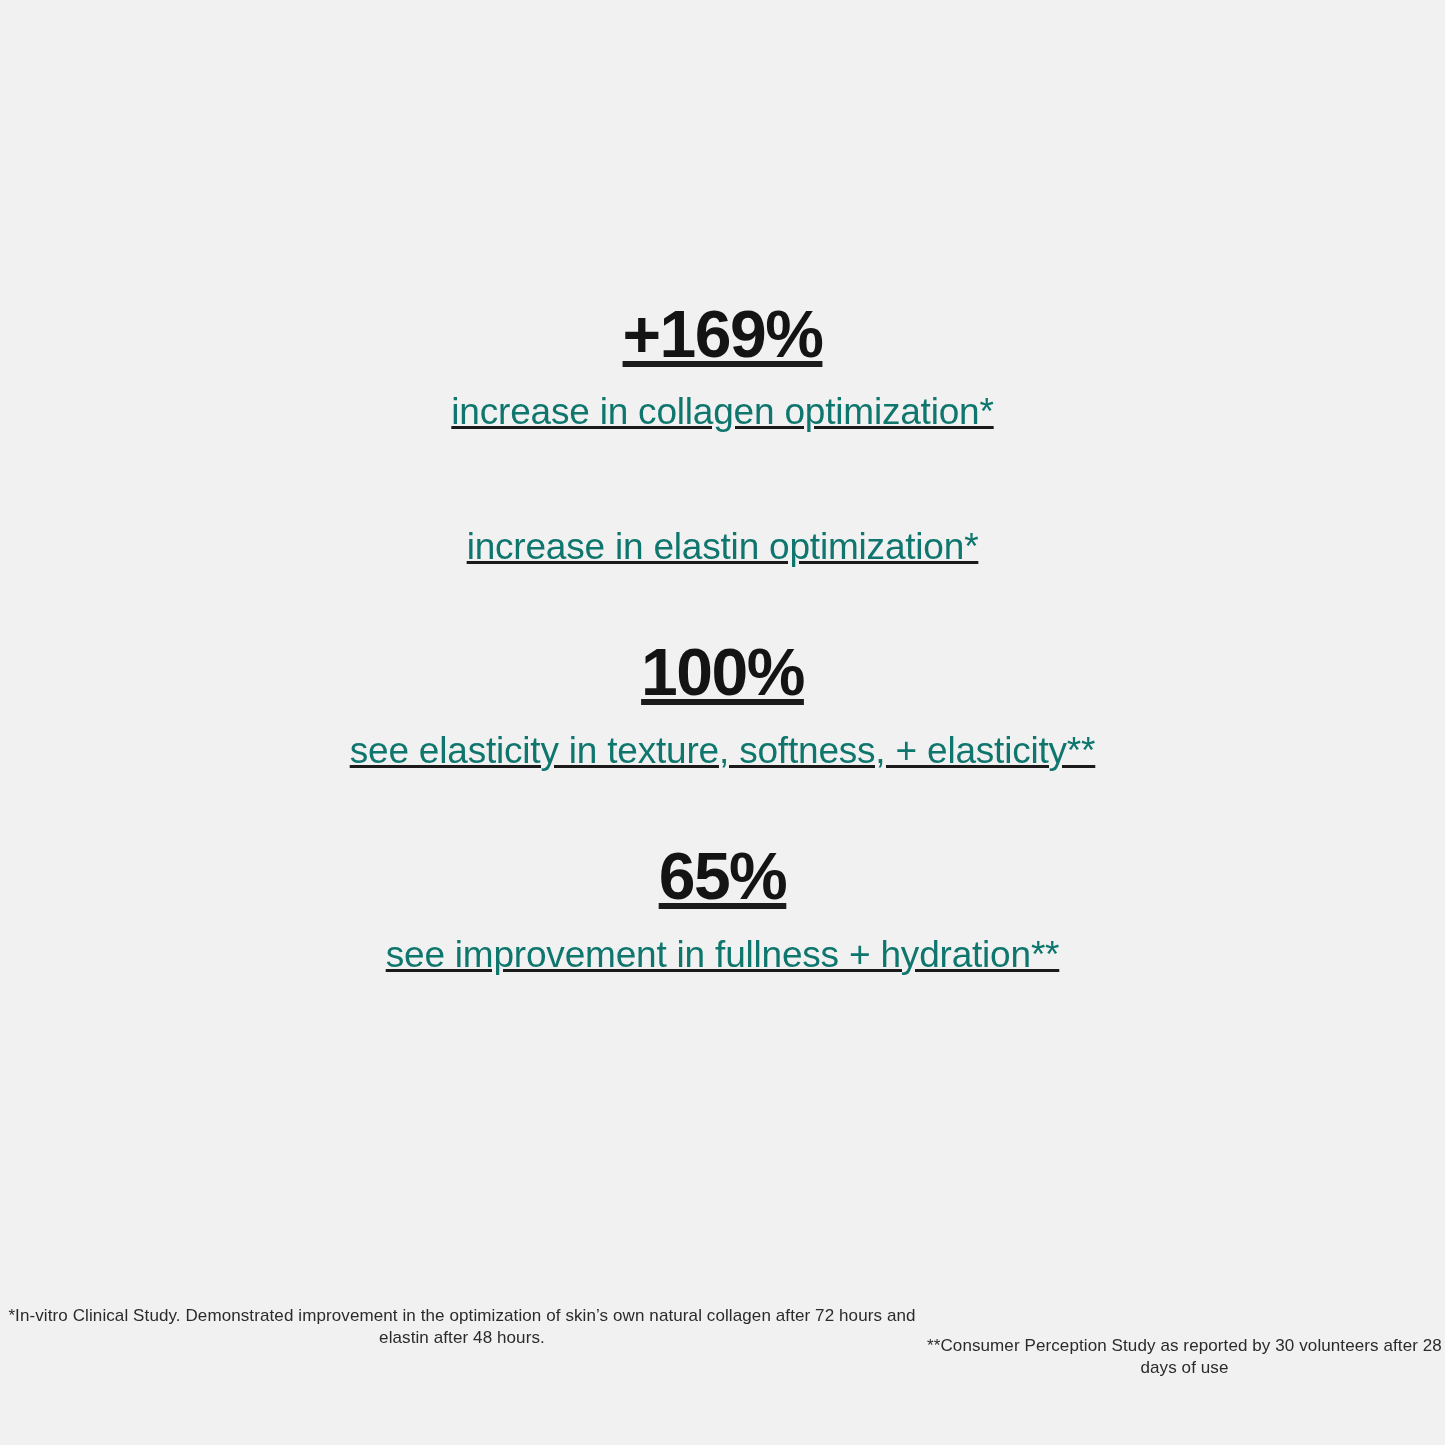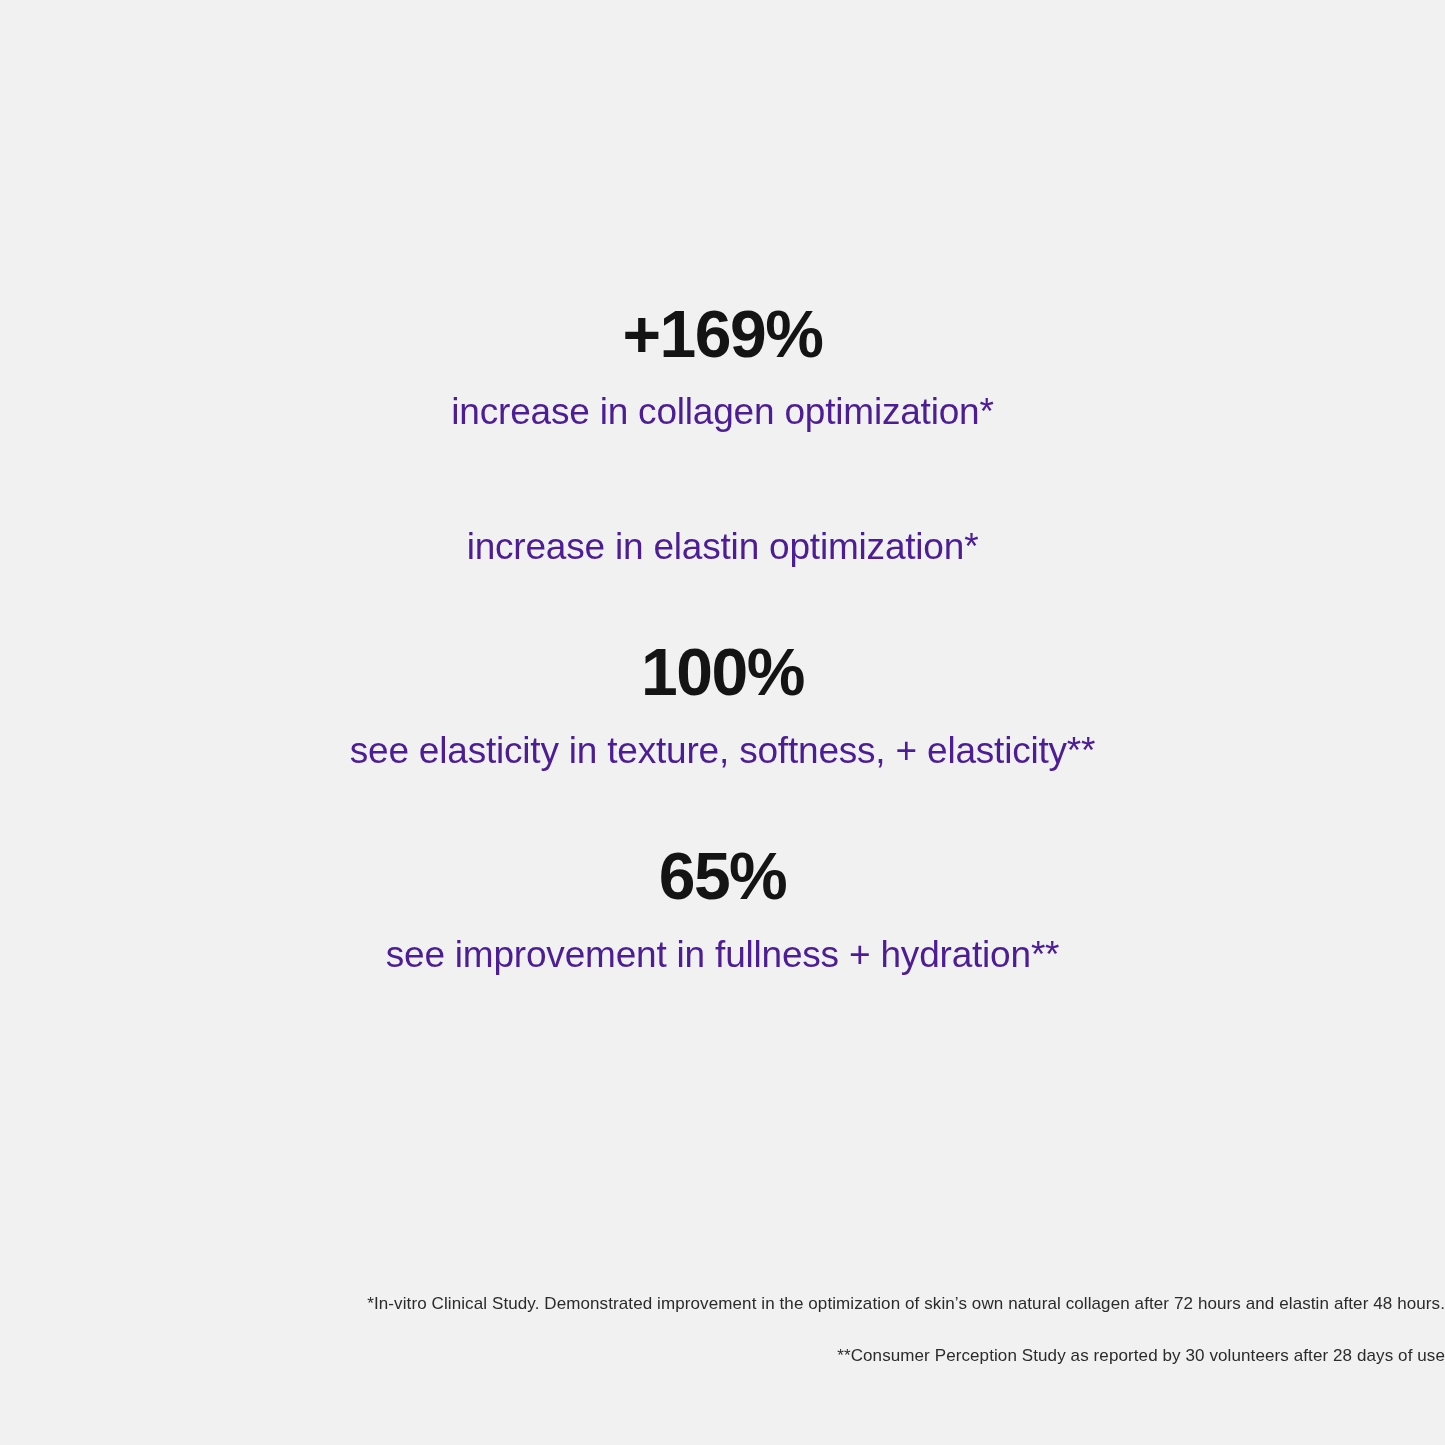--- a/index.html
+++ b/index.html
@@ -16,20 +16,21 @@
   }
   .page {
     position: relative;
     width: 1445px;
     height: 1445px;
     background: #f1f1f1;
     box-sizing: border-box;
     display: flex;
     flex-direction: column;
     align-items: center;
+    text-decoration: underline;
   }
   .stats {
     margin-top: 300px;
     width: 100%;
     display: flex;
     flex-direction: column;
     align-items: center;
   }
   .stat {
     width: 100%;
@@ -46,32 +47,32 @@
     letter-spacing: -1.5px;
     line-height: 1.05;
     color: #141414;
     text-align: center;
   }
   .stat-label {
     margin-top: 22px;
     font-size: 37px;
     font-weight: 400;
     line-height: 1.15;
-    color: #4c1d95;
+    color: #0f766e;
     text-align: center;
     letter-spacing: -0.2px;
   }
   .footnotes {
     position: absolute;
     left: 0;
     right: 0;
-    bottom: 78px;
+    bottom: 66px;
     display: flex;
-    flex-direction: column;
-    align-items: flex-end;
+    flex-direction: row;
+    align-items: flex-start;
   }
   .footnote {
     font-size: 17px;
     line-height: 1.3;
     color: #2b2b2b;
     text-align: center;
     letter-spacing: 0.1px;
   }
   .footnote + .footnote {
     margin-top: 30px;

